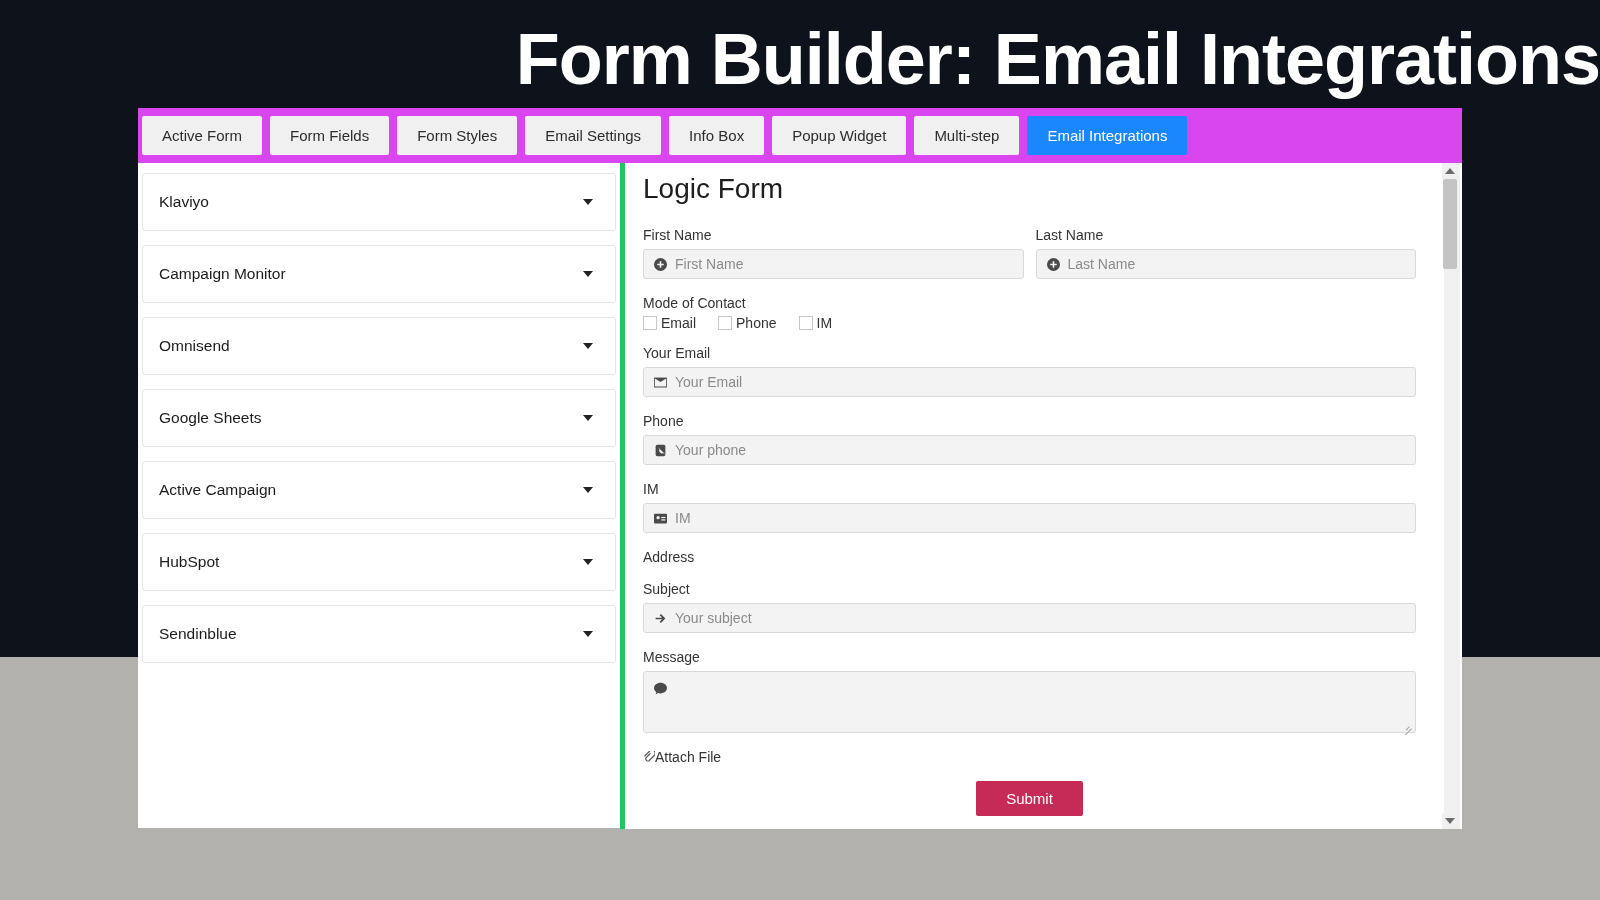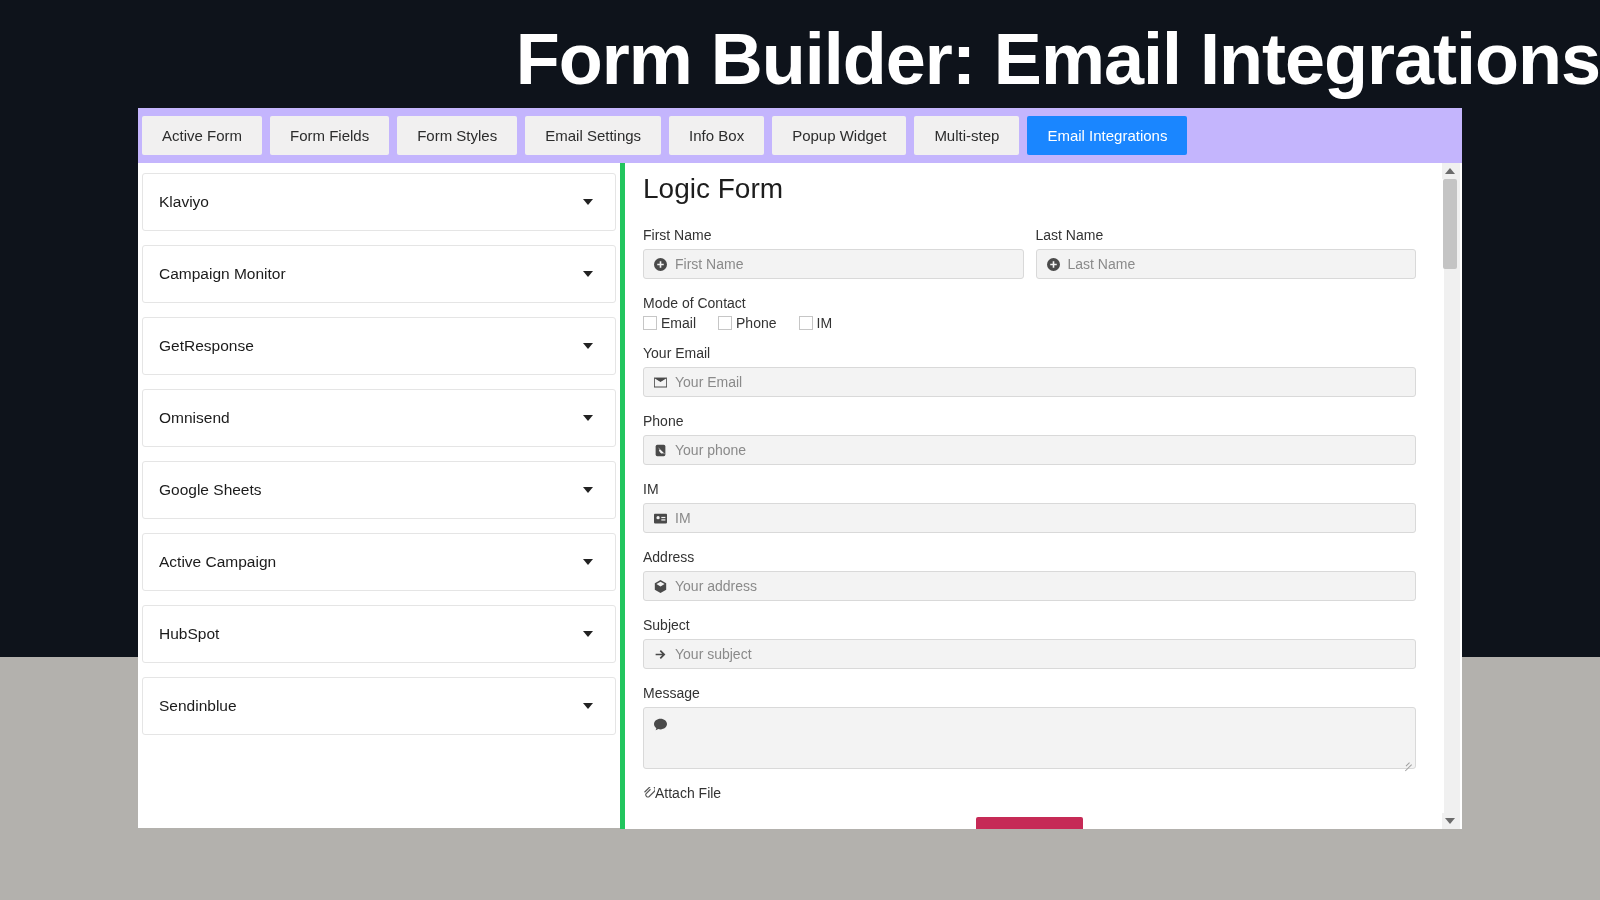--- a/index.html
+++ b/index.html
@@ -21,21 +21,21 @@
     left: 138px;
     top: 108px;
     width: 1324px;
     height: 720px;
     background: #fff;
   }
   .tabs {
     display: flex;
     gap: 8px;
     padding: 8px 4px;
-    background: #c4b5fd;
+    background: #d946ef;
   }
   .tab {
     background: #f1f0f0;
     color: #2c2c2c;
     font-size: 15px;
     padding: 11px 20px;
     border-radius: 2px;
     cursor: pointer;
   }
   .tab.active {
@@ -143,24 +143,20 @@
     <div class="sidebar" id="integrations-list">
         <div class="accordion">
           <span class="accordion-label">Klaviyo</span>
           <span class="caret"></span>
         </div>
         <div class="accordion">
           <span class="accordion-label">Campaign Monitor</span>
           <span class="caret"></span>
         </div>
         <div class="accordion">
-          <span class="accordion-label">GetResponse</span>
-          <span class="caret"></span>
-        </div>
-        <div class="accordion">
           <span class="accordion-label">Omnisend</span>
           <span class="caret"></span>
         </div>
         <div class="accordion">
           <span class="accordion-label">Google Sheets</span>
           <span class="caret"></span>
         </div>
         <div class="accordion">
           <span class="accordion-label">Active Campaign</span>
           <span class="caret"></span>
@@ -248,26 +244,20 @@
                 <circle cx="5" cy="5" r="2" fill="#f3f3f3"></circle>
                 <rect x="9" y="4" width="5" height="1.5" fill="#f3f3f3"></rect>
                 <rect x="9" y="7" width="5" height="1.5" fill="#f3f3f3"></rect>
               </svg>
             <input type="text" placeholder="IM" style="">
           </div>
         </div>
 
         <div class="field">
           <span class="field-label">Address</span>
-          <div class="input-wrap">
-            <svg class="icon-svg" viewBox="0 0 16 16">
-                <path d="M8 0L1 4v8l7 4 7-4V4z M8 2l5 3-5 3-5-3z"></path>
-              </svg>
-            <input type="text" placeholder="Your address" style="">
-          </div>
         </div>
 
         <div class="field">
           <span class="field-label">Subject</span>
           <div class="input-wrap">
             <svg class="icon-svg" viewBox="0 0 16 16">
                 <path d="M2 7h8L7 4l1.5-1.5L14 8l-5.5 5.5L7 12l3-3H2z"></path>
               </svg>
             <input type="text" placeholder="Your subject" style="">
           </div>

